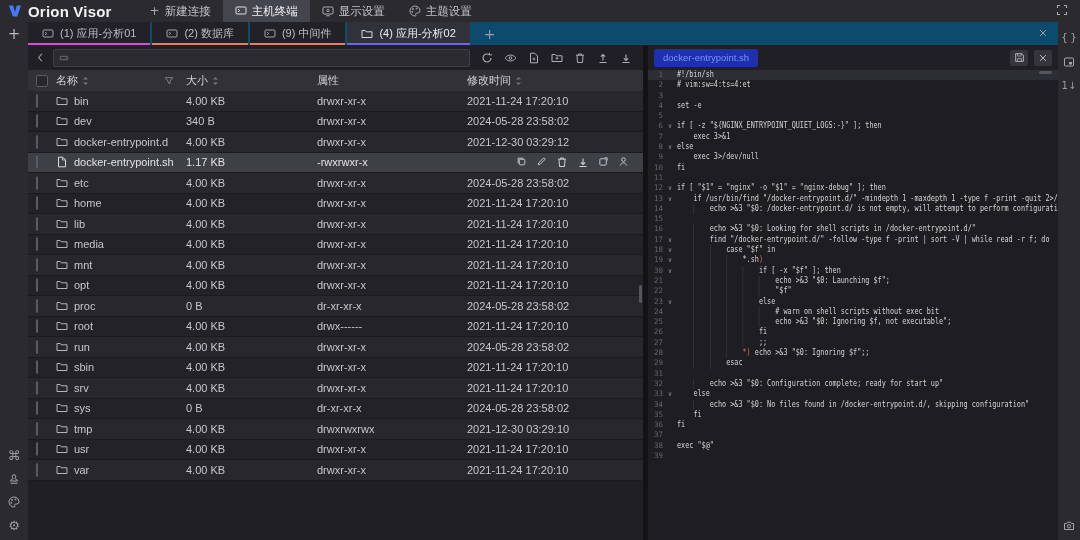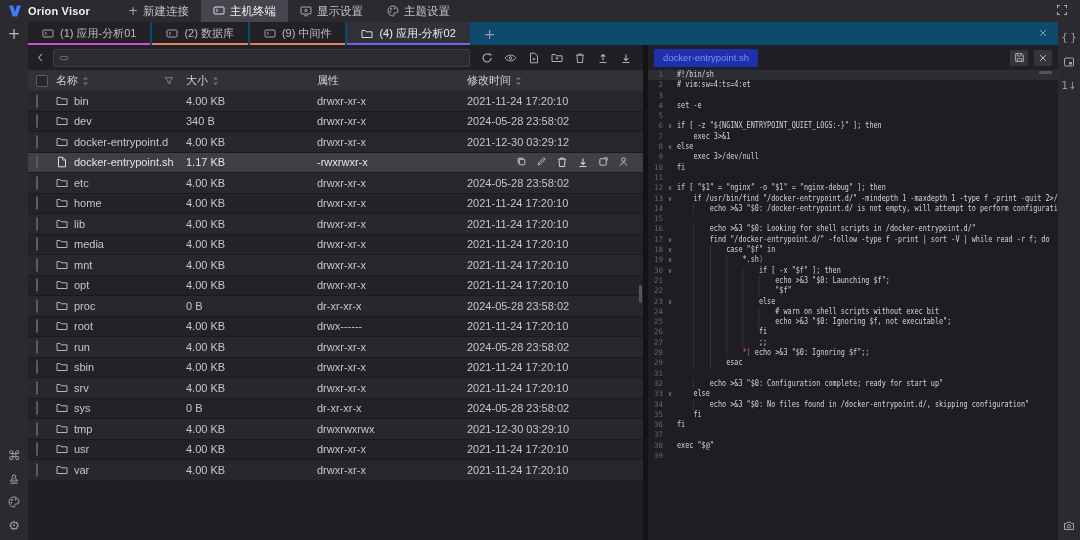--- a/index.html
+++ b/index.html
@@ -6,21 +6,21 @@
   html,body { width:1080px; height:540px; overflow:hidden; background:#1e1e21;
     font-family:"Liberation Sans", sans-serif; color:#c9c9ce; font-size:11px; }
   .spacer { flex:1; }
   .icn { display:inline-flex; align-items:center; justify-content:center; color:inherit; }
   .icn svg { display:block; }
   .txticn { font-family:"DejaVu Sans", sans-serif; line-height:1; }
 
   
   .topbar { height:22px; background:#2a2a2f; display:flex; align-items:center; padding:0 8px; }
   .logo { margin-right:6px; display:flex; }
-  .brand { font-weight:bold; font-size:11px; color:#f2f2f5; letter-spacing:.2px; margin-right:26px; }
+  .brand { font-weight:bold; font-size:15px; color:#f2f2f5; letter-spacing:.2px; margin-right:26px; }
   .menu { display:flex; height:22px; }
   .mitem { display:flex; align-items:center; gap:5px; padding:0 12px; height:22px;
     color:#c2c2c8; cursor:pointer; font-size:11.5px; }
   .mitem .icn { color:#a8a8b0; }
   .mitem.active { background:#45454d; color:#f0f0f3; }
   .mitem.active .icn { color:#e0e0e5; }
   .topbtn { background:none; border:none; color:#a9a9b1; padding:0 4px; cursor:pointer; }
 
   
   .main { height:518px; display:flex; }

